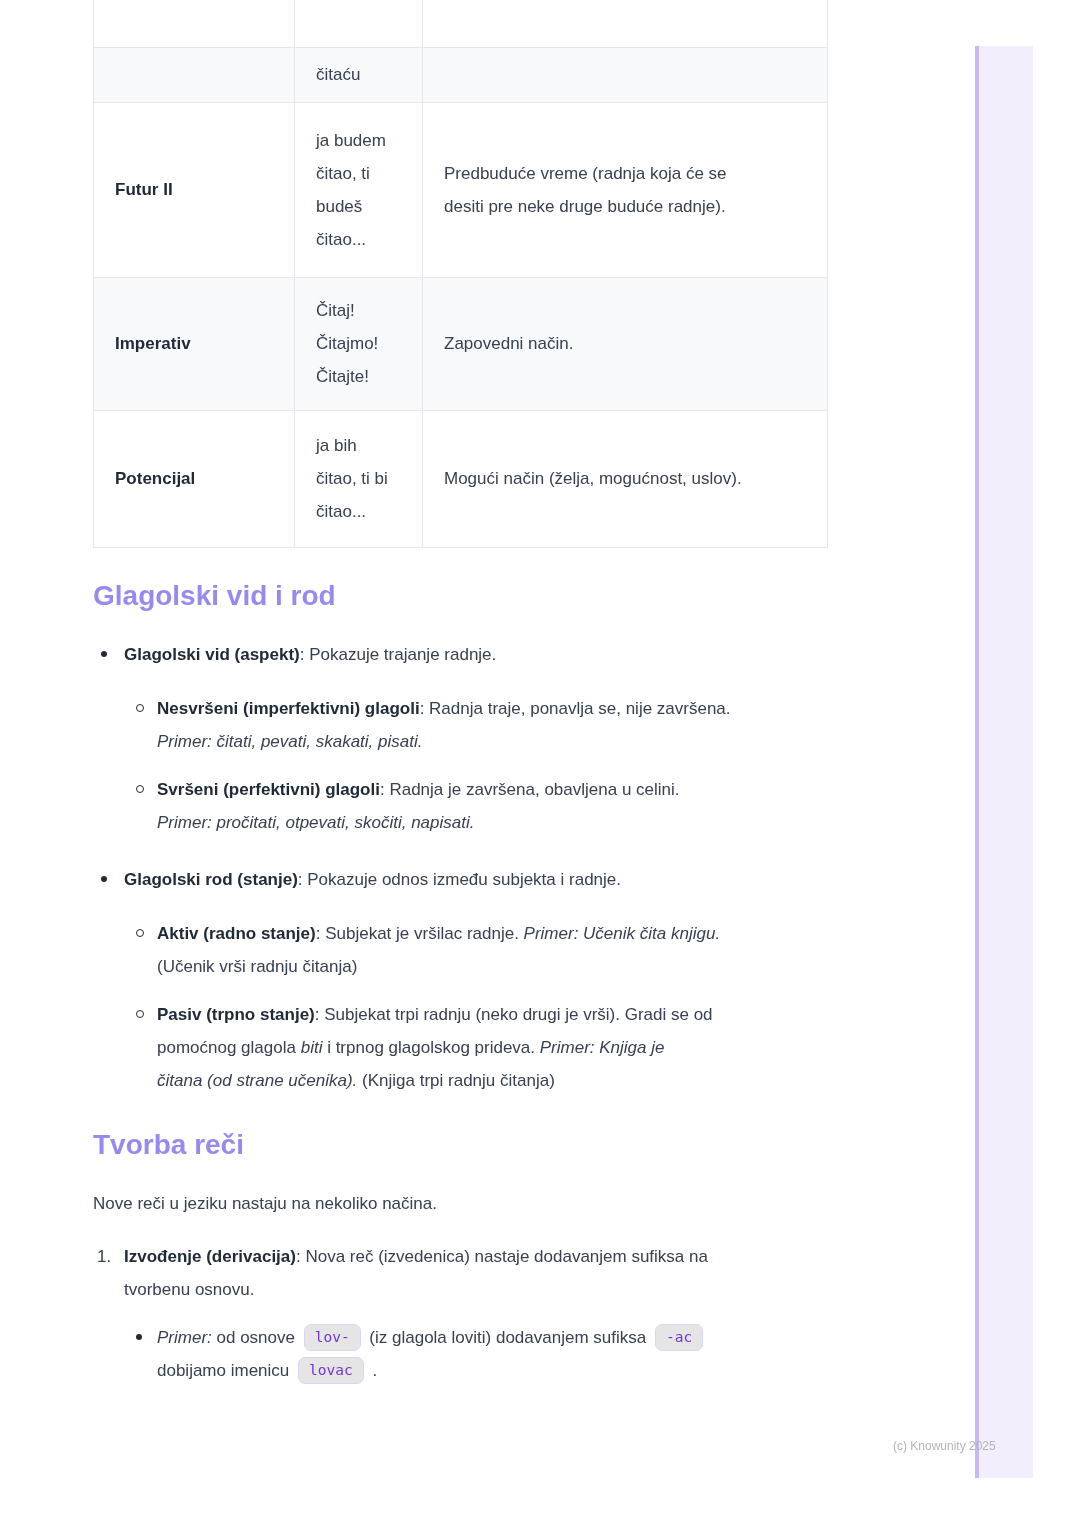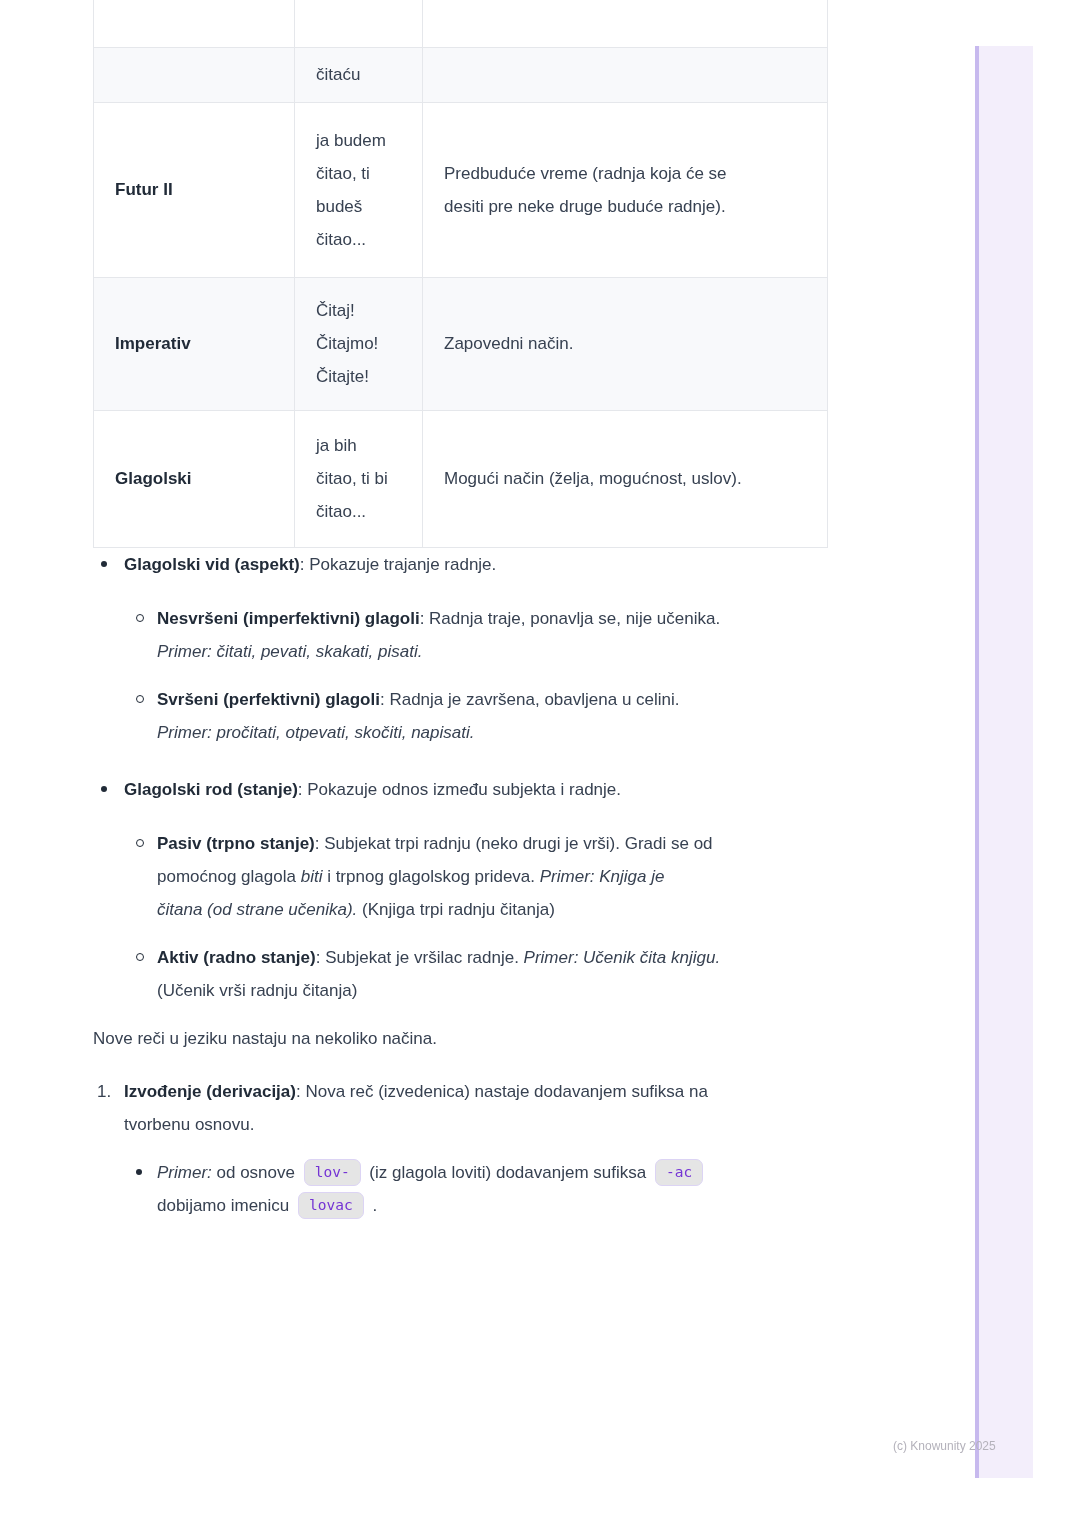--- a/index.html
+++ b/index.html
@@ -115,60 +115,62 @@
 desiti pre neke druge buduće radnje).</td>
       </tr>
       <tr class="row-imperativ gray">
         <td class="cell-label">Imperativ</td>
         <td class="pl">Čitaj!
 Čitajmo!
 Čitajte!</td>
         <td class="pl">Zapovedni način.</td>
       </tr>
       <tr class="row-potencijal">
-        <td class="cell-label">Glagolski</td>
+        <td class="cell-label">Potencijal</td>
         <td class="pl">ja bih
 čitao, ti bi
 čitao...</td>
         <td class="pl">Mogući način (želja, mogućnost, uslov).</td>
       </tr>
     </tbody>
   </table>
 
+  <h2 class="section">Glagolski vid i rod</h2>
 
   <div class="li1">
     <span class="b">Glagolski vid (aspekt)</span><span class="pl">: Pokazuje trajanje radnje.</span>
   </div>
 
   <div class="li2">
-    <span class="b">Nesvršeni (imperfektivni) glagoli</span><span class="pl">: Radnja traje, ponavlja se, nije učenika.</span><span class="i pl">
+    <span class="b">Nesvršeni (imperfektivni) glagoli</span><span class="pl">: Radnja traje, ponavlja se, nije završena.</span><span class="i pl">
 Primer: čitati, pevati, skakati, pisati.</span>
   </div>
 
   <div class="li2">
     <span class="b">Svršeni (perfektivni) glagoli</span><span class="pl">: Radnja je završena, obavljena u celini.</span><span class="i pl">
 Primer: pročitati, otpevati, skočiti, napisati.</span>
   </div>
 
 
   <div class="li1 group-start">
     <span class="b">Glagolski rod (stanje)</span><span class="pl">: Pokazuje odnos između subjekta i radnje.</span>
   </div>
 
   <div class="li2">
+    <span class="b">Aktiv (radno stanje)</span><span class="pl">: Subjekat je vršilac radnje. </span><span class="i pl">Primer: Učenik čita knjigu.</span><span class="pl">
+(Učenik vrši radnju čitanja)</span>
+  </div>
+
+  <div class="li2">
     <span class="b">Pasiv (trpno stanje)</span><span class="pl">: Subjekat trpi radnju (neko drugi je vrši). Gradi se od
 pomoćnog glagola </span><span class="i">biti</span><span class="pl"> i trpnog glagolskog prideva. </span><span class="i pl">Primer: Knjiga je
 čitana (od strane učenika).</span><span class="pl"> (Knjiga trpi radnju čitanja)</span>
   </div>
 
-  <div class="li2">
-    <span class="b">Aktiv (radno stanje)</span><span class="pl">: Subjekat je vršilac radnje. </span><span class="i pl">Primer: Učenik čita knjigu.</span><span class="pl">
-(Učenik vrši radnju čitanja)</span>
-  </div>
-
+  <h2 class="section">Tvorba reči</h2>
 
   <p class="intro">Nove reči u jeziku nastaju na nekoliko načina.</p>
 
   <div class="num-item">
     <span class="num">1.</span><span class="b">Izvođenje (derivacija)</span><span class="pl">: Nova reč (izvedenica) nastaje dodavanjem sufiksa na
 tvorbenu osnovu.</span>
   </div>
 
   <div class="li2 disc">
     <span class="i">Primer:</span><span class="pl"> od osnove </span><span class="code-badge">lov-</span><span class="pl"> (iz glagola loviti) dodavanjem sufiksa </span><span class="code-badge">-ac</span><span class="pl">

